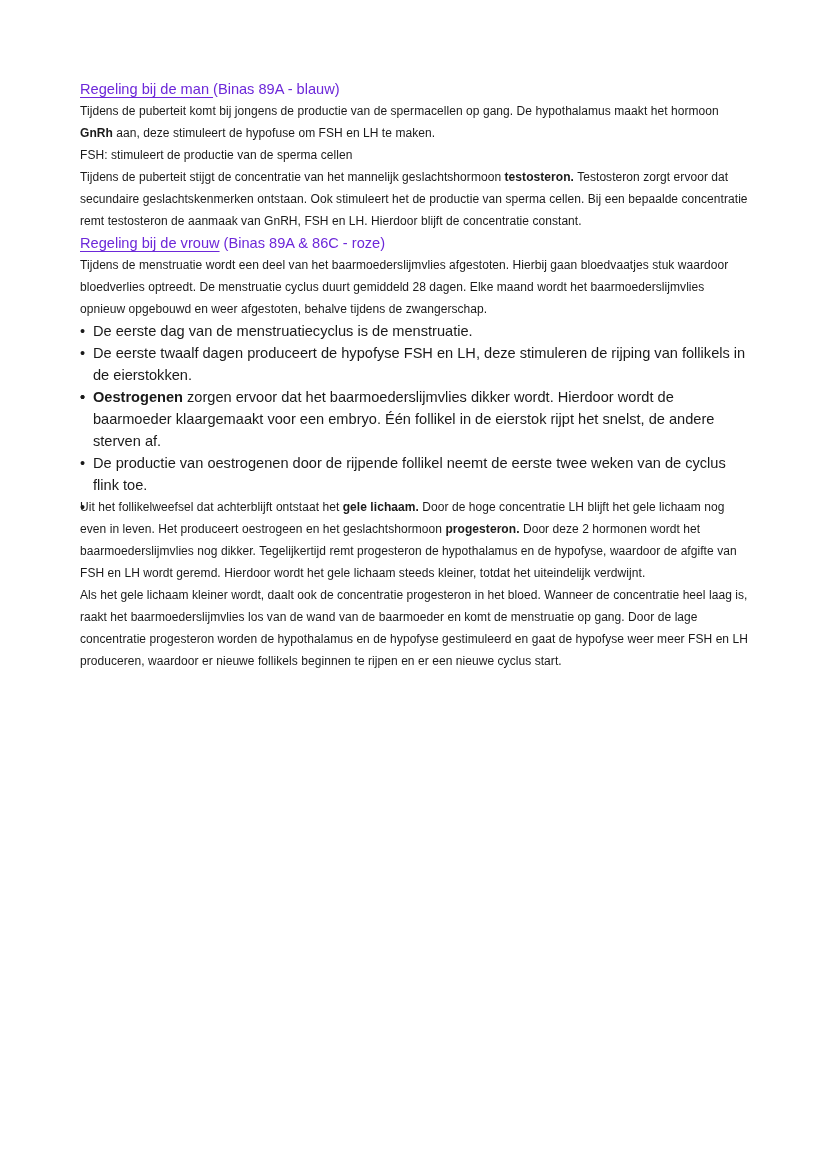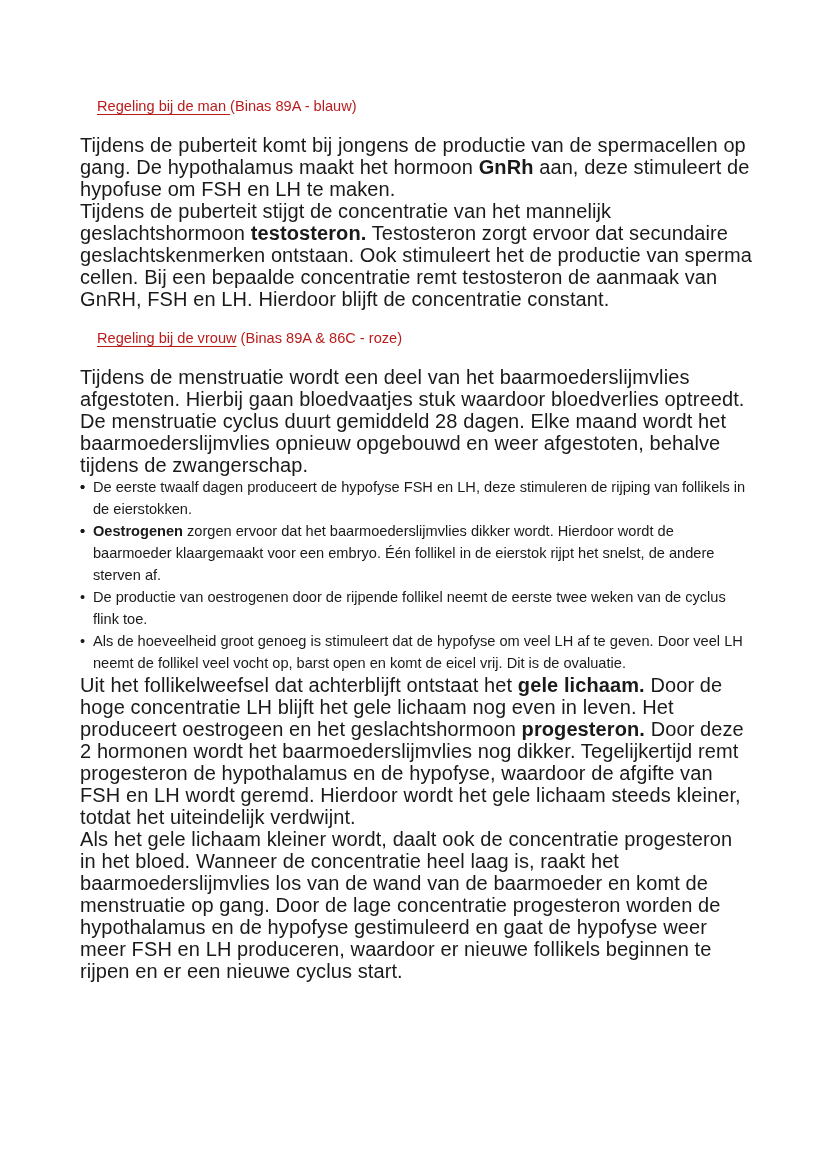--- a/index.html
+++ b/index.html
@@ -34,33 +34,33 @@
   .block {
     margin: 0 0 21px 0;
   }
   .block.tight {
     margin-bottom: 0;
   }
 
   p.line,
   p.para {
     margin: 0;
-    font-size: 20px;
+    font-size: 12px;
     line-height: 22px;
     letter-spacing: 0.005em;
     color: #1a1a1a;
     text-align: left;
   }
 
   
   .heading-line {
-    margin: 17px;
+    margin: 0;
     font-size: 14.6px;
     line-height: 22px;
-    color: #b91c1c;
+    color: #6d28d9;
     white-space: pre;
   }
   .heading-underline {
     text-decoration: underline;
     text-underline-offset: 2.5px;
     text-decoration-thickness: 1px;
   }
 
   strong, .b {
     font-weight: 700;
@@ -94,57 +94,58 @@
   <div id="content">
 
     <div class="block tight">
 
       <p class="heading-line"><span class="heading-underline">Regeling bij de man </span><span>(Binas 89A - blauw)</span></p>
 
       <p class="para"><span>Tijdens de puberteit komt bij jongens de productie van de spermacellen op gang. De hypothalamus maakt het hormoon </span><strong>GnRh</strong><span> aan, deze stimuleert de hypofuse om FSH en LH te maken.</span></p>
     </div>
 
     <div class="block tight">
+      <p class="line">FSH: stimuleert de productie van de sperma cellen</p>
     </div>
 
     <div class="block tight">
       <p class="para"><span>Tijdens de puberteit stijgt de concentratie van het mannelijk geslachtshormoon </span><strong>testosteron.</strong><span> Testosteron zorgt ervoor dat secundaire geslachtskenmerken ontstaan. Ook stimuleert het de productie van sperma cellen. Bij een bepaalde concentratie remt testosteron de aanmaak van GnRH, FSH en LH. Hierdoor blijft de concentratie constant.</span></p>
     </div>
 
     <div class="block tight">
 
       <p class="heading-line"><span class="heading-underline">Regeling bij de vrouw</span><span> (Binas 89A &amp; 86C - roze)</span></p>
 
       <p class="para">Tijdens de menstruatie wordt een deel van het baarmoederslijmvlies afgestoten. Hierbij gaan bloedvaatjes stuk waardoor bloedverlies optreedt. De menstruatie cyclus duurt gemiddeld 28 dagen. Elke maand wordt het baarmoederslijmvlies opnieuw opgebouwd en weer afgestoten, behalve tijdens de zwangerschap.</p>
     </div>
 
     <div class="block tight">
       <ul class="bullets">
         <li>
-          <span class="dot">•</span>
+          <span class="dot">•</span><span>De eerste dag van de menstruatiecyclus is de menstruatie.</span>
         </li>
         <li>
           <span class="dot">•</span><span>De eerste twaalf dagen produceert de hypofyse FSH en LH, deze stimuleren de rijping van follikels in de eierstokken.</span>
         </li>
         <li>
           <span class="dot">•</span>
         </li>
         <li>
           <span class="dot">•</span><strong>Oestrogenen</strong><span> zorgen ervoor dat het baarmoederslijmvlies dikker wordt. Hierdoor wordt de baarmoeder klaargemaakt voor een embryo. Één follikel in de eierstok rijpt het snelst, de andere sterven af.</span>
         </li>
       </ul>
     </div>
 
     <div class="block tight">
       <ul class="bullets">
         <li>
           <span class="dot">•</span><span>De productie van oestrogenen door de rijpende follikel neemt de eerste twee weken van de cyclus flink toe.</span>
         </li>
         <li>
-          <span class="dot">•</span><span>Als de hoeveelheid groot genoeg is stimuleert dat de hypofyse om veel LH af te geven. Door veel LH neemt de follikel veel vocht op, barst open en komt de eicel vrij. Dit is de ovaluatie.</span>
+          <span class="dot">•</span>
         </li>
       </ul>
     </div>
 
     <div class="block tight">
       <p class="para"><span>Uit het follikelweefsel dat achterblijft ontstaat het </span><strong>gele lichaam.</strong><span> Door de hoge concentratie LH blijft het gele lichaam nog even in leven. Het produceert oestrogeen en het geslachtshormoon </span><strong>progesteron.</strong><span> Door deze 2 hormonen wordt het baarmoederslijmvlies nog dikker. Tegelijkertijd remt progesteron de hypothalamus en de hypofyse, waardoor de afgifte van FSH en LH wordt geremd. Hierdoor wordt het gele lichaam steeds kleiner, totdat het uiteindelijk verdwijnt.</span></p>
     </div>
 
     <div class="block tight">
       <p class="para">Als het gele lichaam kleiner wordt, daalt ook de concentratie progesteron in het bloed. Wanneer de concentratie heel laag is, raakt het baarmoederslijmvlies los van de wand van de baarmoeder en komt de menstruatie op gang. Door de lage concentratie progesteron worden de hypothalamus en de hypofyse gestimuleerd en gaat de hypofyse weer meer FSH en LH produceren, waardoor er nieuwe follikels beginnen te rijpen en er een nieuwe cyclus start.</p>

